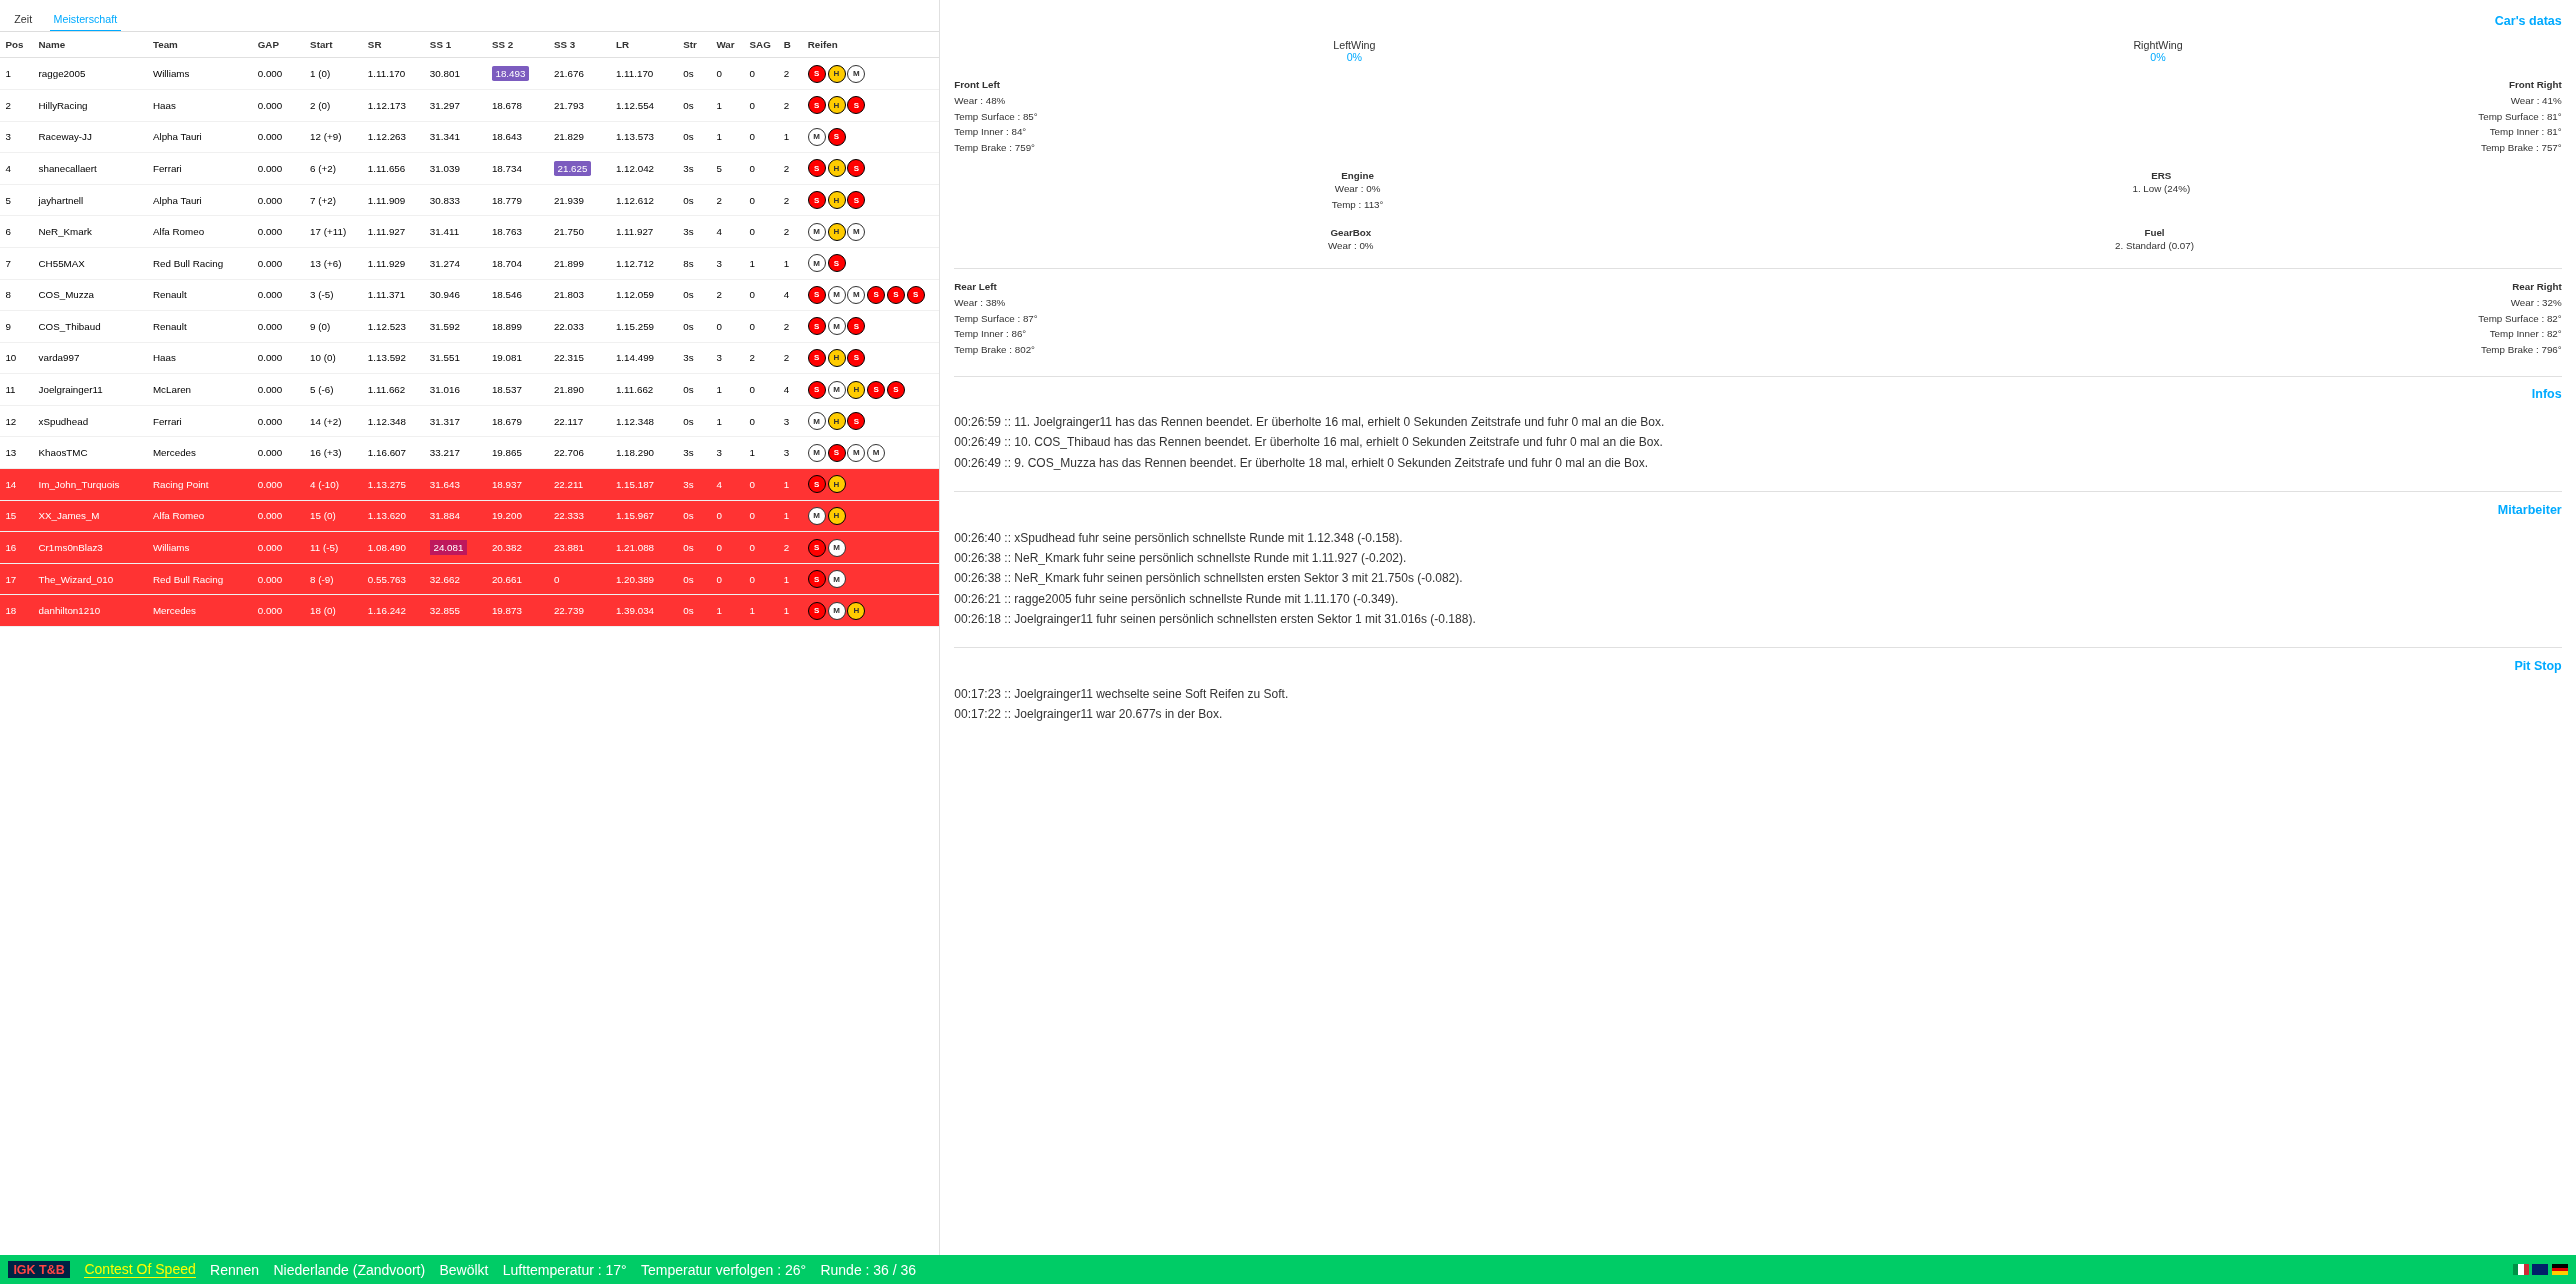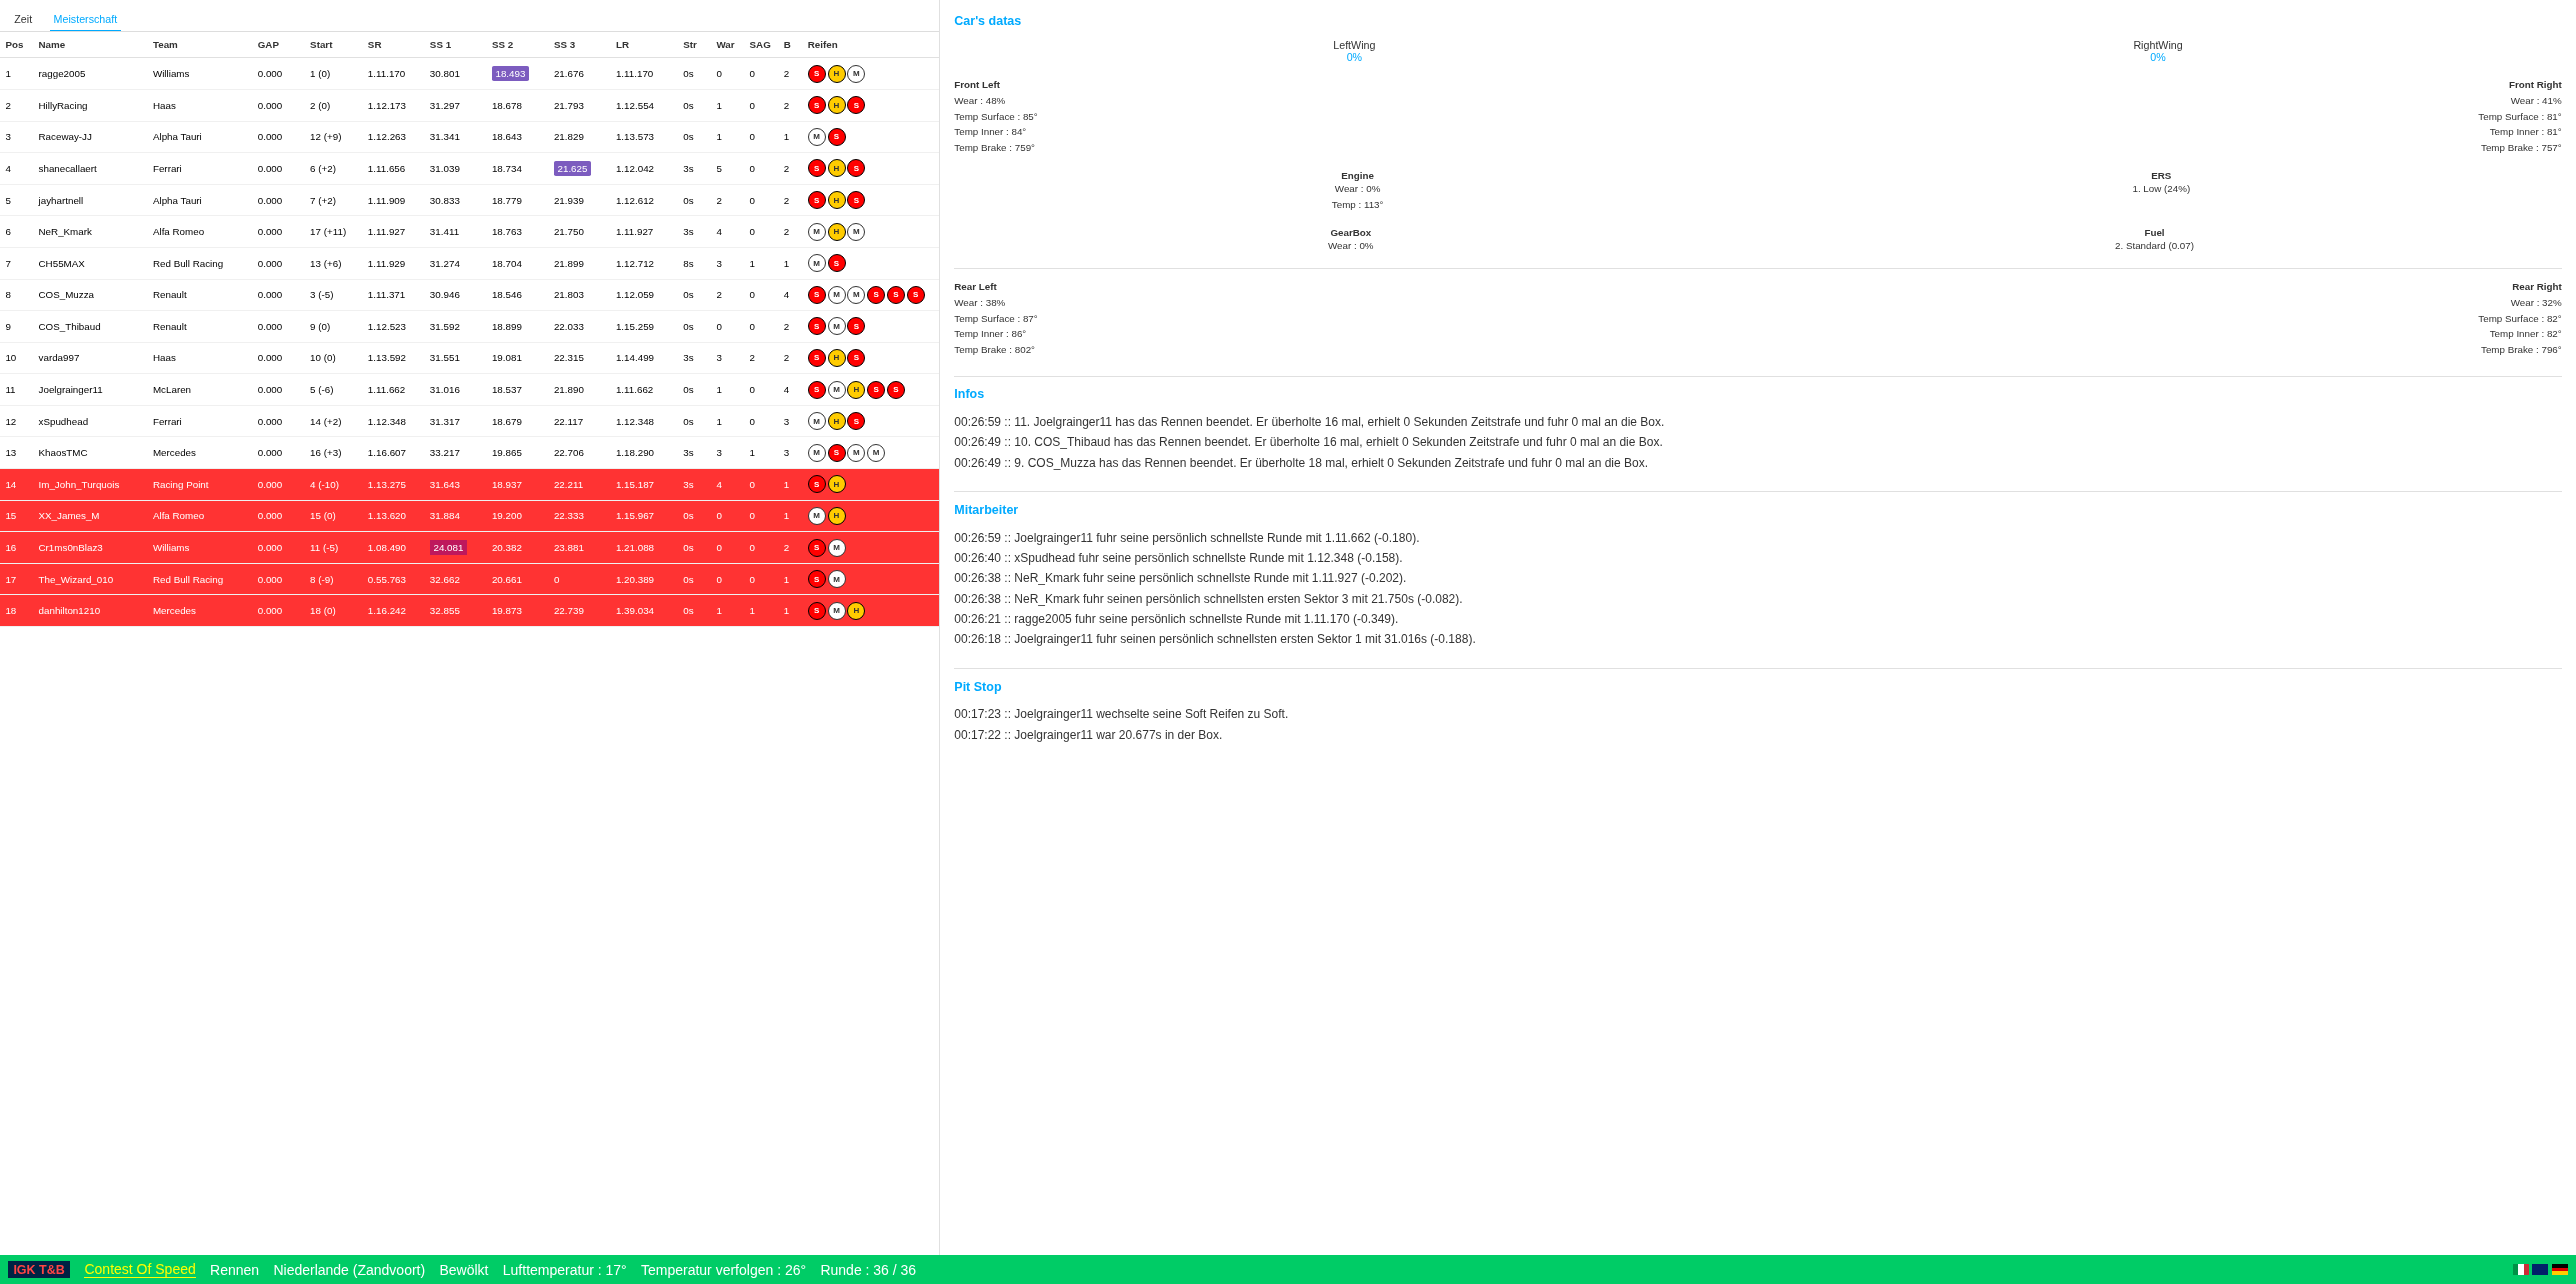--- a/index.html
+++ b/index.html
@@ -82,20 +82,21 @@
       border-left: 0.9px solid #e0e0e0;
       overflow-y: auto;
       padding: 14.3px;
     }
     
     .section-title {
       color: #00aaff;
       font-size: 12.5px;
       font-weight: bold;
       margin-bottom: 10.7px;
+      text-align: right;
     }
     
     .car-datas-section {
       margin-bottom: 18px;
     }
     
     .wing-row {
       display: flex;
       justify-content: space-around;
       margin-bottom: 14.3px;
@@ -820,21 +821,20 @@
           <div>00:26:49 :: 10. COS_Thibaud has das Rennen beendet. Er überholte 16 mal, erhielt 0 Sekunden Zeitstrafe und fuhr 0 mal an die Box.</div>
           <div>00:26:49 :: 9. COS_Muzza has das Rennen beendet. Er überholte 18 mal, erhielt 0 Sekunden Zeitstrafe und fuhr 0 mal an die Box.</div>
         </div>
     </div>
 
     <hr class="divider">
 
     <div class="mitarbeiter-section">
       <div class="section-title">Mitarbeiter</div>
       <div id="mitarbeiter-lines" class="info-text">
-          <div>00:26:59 :: Joelgrainger11 fuhr seine persönlich schnellste Runde mit 1.11.662 (-0.180).</div>
           <div>00:26:40 :: xSpudhead fuhr seine persönlich schnellste Runde mit 1.12.348 (-0.158).</div>
           <div>00:26:38 :: NeR_Kmark fuhr seine persönlich schnellste Runde mit 1.11.927 (-0.202).</div>
           <div>00:26:38 :: NeR_Kmark fuhr seinen persönlich schnellsten ersten Sektor 3 mit 21.750s (-0.082).</div>
           <div>00:26:21 :: ragge2005 fuhr seine persönlich schnellste Runde mit 1.11.170 (-0.349).</div>
           <div>00:26:18 :: Joelgrainger11 fuhr seinen persönlich schnellsten ersten Sektor 1 mit 31.016s (-0.188).</div>
         </div>
     </div>
 
     <hr class="divider">
 

